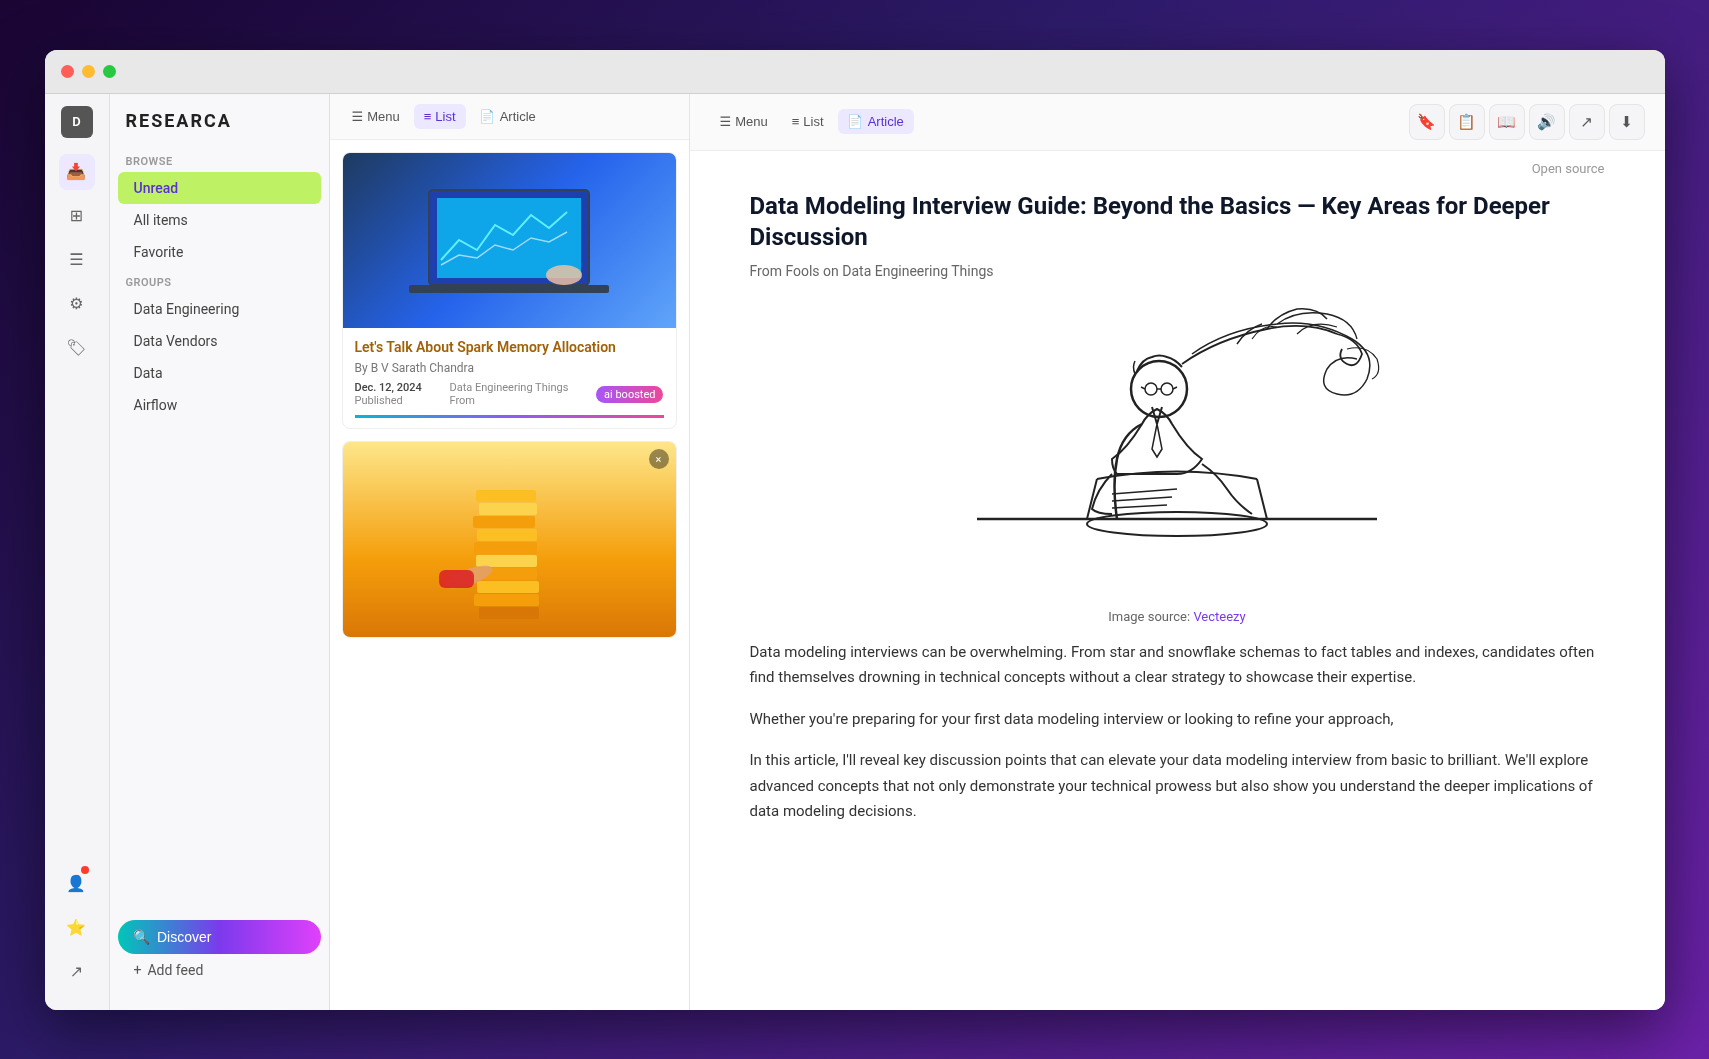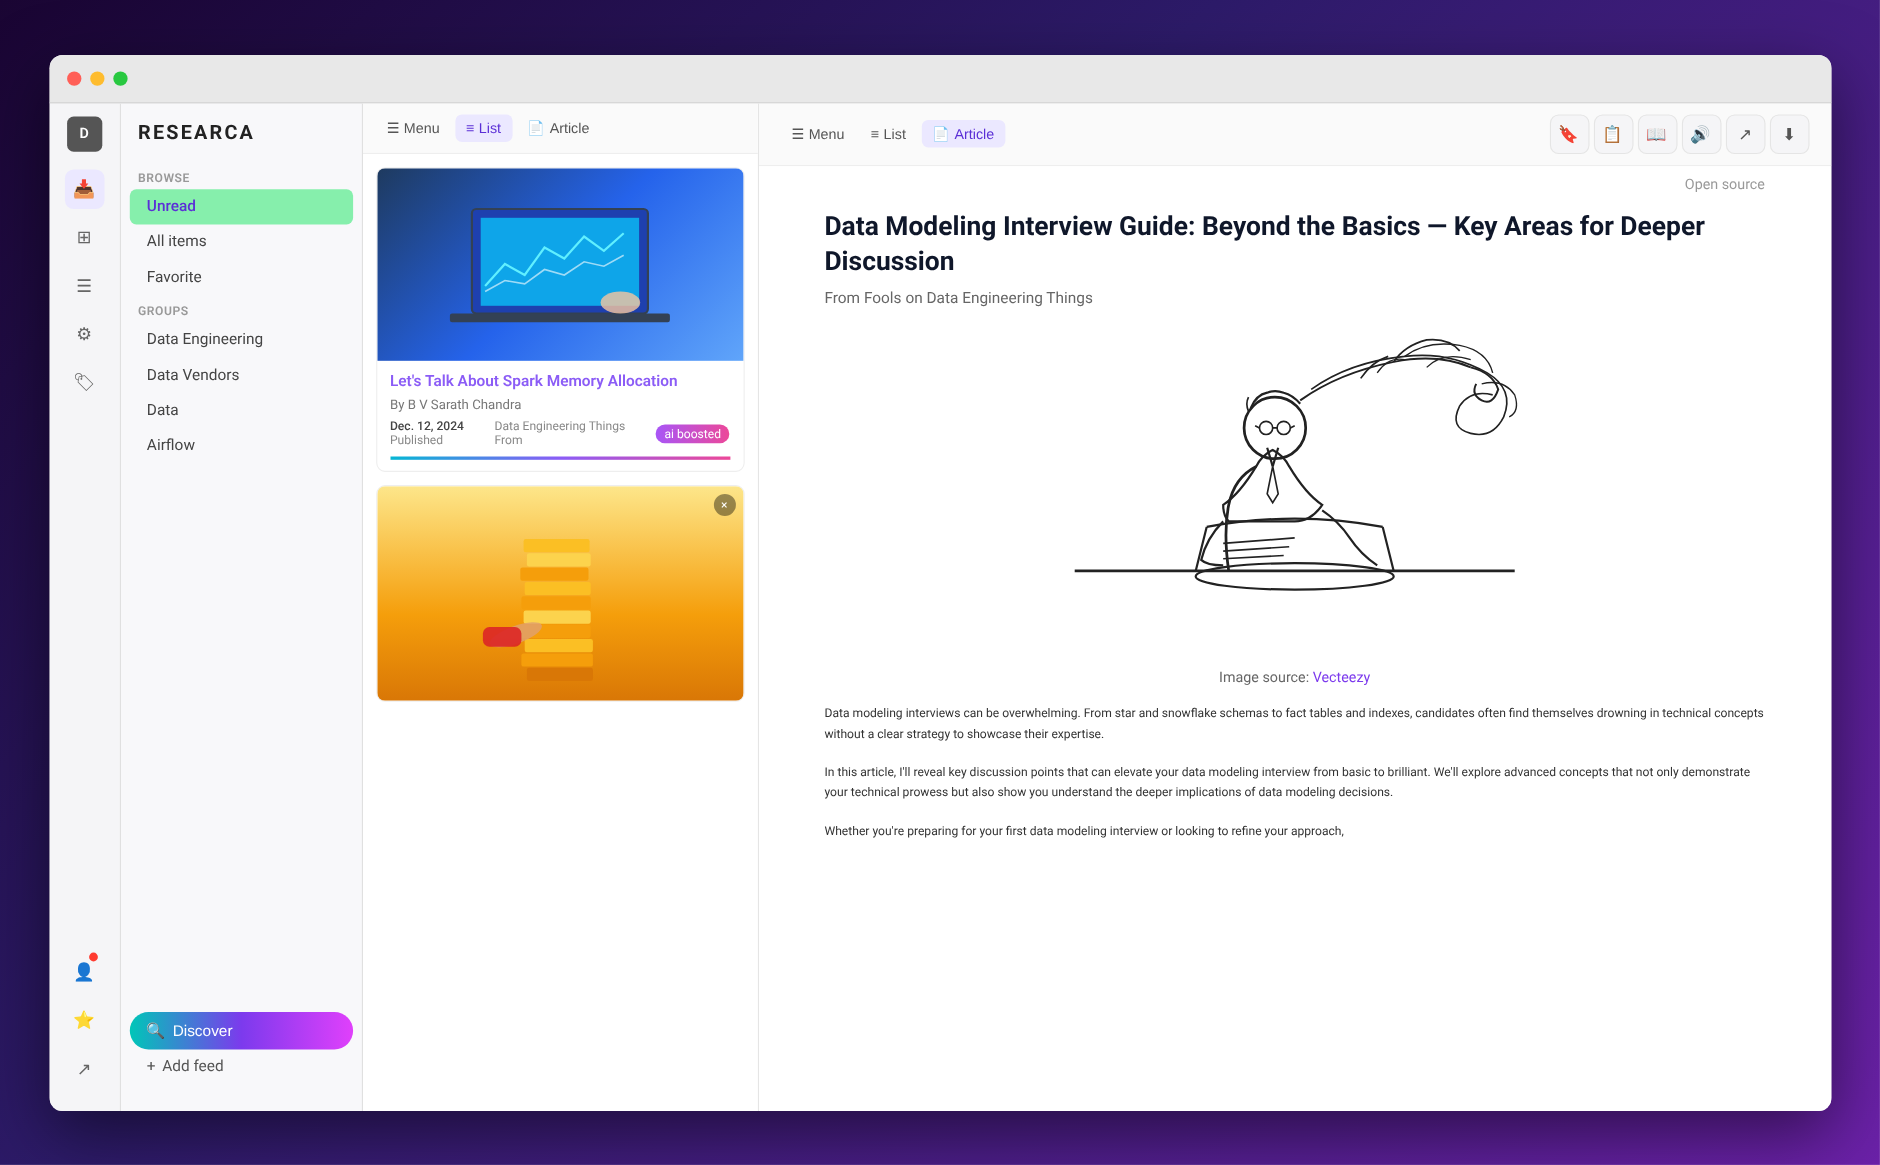--- a/index.html
+++ b/index.html
@@ -132,21 +132,21 @@
     }
     .nav-item {
       padding: 8px 16px;
       cursor: pointer;
       color: #444;
       font-size: 14px;
       border-radius: 6px;
       margin: 0 8px;
     }
     .nav-item.active {
-      background: #86efac;
+      background: #bef264;
       color: #5b2fd6;
       font-weight: 500;
     }
     .nav-sidebar-bottom {
       margin-top: auto;
       padding: 8px;
     }
     .discover-btn {
       background: linear-gradient(90deg, #00c6b8, #7c3aed, #e040fb);
       color: white;
@@ -236,21 +236,21 @@
       align-items: flex-end;
       justify-content: center;
       padding-bottom: 10px;
     }
     .article-body {
       padding: 10px 12px;
     }
     .article-title {
       font-size: 14px;
       font-weight: 600;
-      color: #8b5cf6;
+      color: #a16207;
       margin-bottom: 4px;
       line-height: 1.4;
     }
     .article-author {
       font-size: 12px;
       color: #777;
       margin-bottom: 6px;
     }
     .article-excerpt {
       font-size: 12px;
@@ -355,21 +355,21 @@
       cursor: pointer;
       margin-top: -30px;
     }
     .reader-illustration {
       width: 100%;
       margin: 20px 0;
       display: flex;
       justify-content: center;
     }
     .reader-paragraph {
-      font-size: 11px;
+      font-size: 15px;
       color: #333;
       line-height: 1.7;
       margin-bottom: 16px;
     }
     .reader-callout {
       font-size: 15px;
       color: #333;
       line-height: 1.7;
       margin: 16px 40px;
       margin-bottom: 16px;
@@ -613,18 +613,18 @@
         </div>
 
         <p class="image-caption">
           <span>Image source:</span>
           <a href="#">Vecteezy</a>
         </p>
 
         <p class="reader-paragraph">Data modeling interviews can be overwhelming. From star and snowflake schemas to fact tables and indexes, candidates often find themselves drowning in technical concepts without a clear strategy to showcase their expertise.</p>
 
 
+        <p class="reader-paragraph">Whether you're preparing for your first data modeling interview or looking to refine your approach,</p>
         <p class="reader-paragraph">In this article, I'll reveal key discussion points that can elevate your data modeling interview from basic to brilliant. We'll explore advanced concepts that not only demonstrate your technical prowess but also show you understand the deeper implications of data modeling decisions.</p>
-        <p class="reader-paragraph">Whether you're preparing for your first data modeling interview or looking to refine your approach,</p>
       </div>
     </div>
   </div>
 </div>
 
 </body></html>

